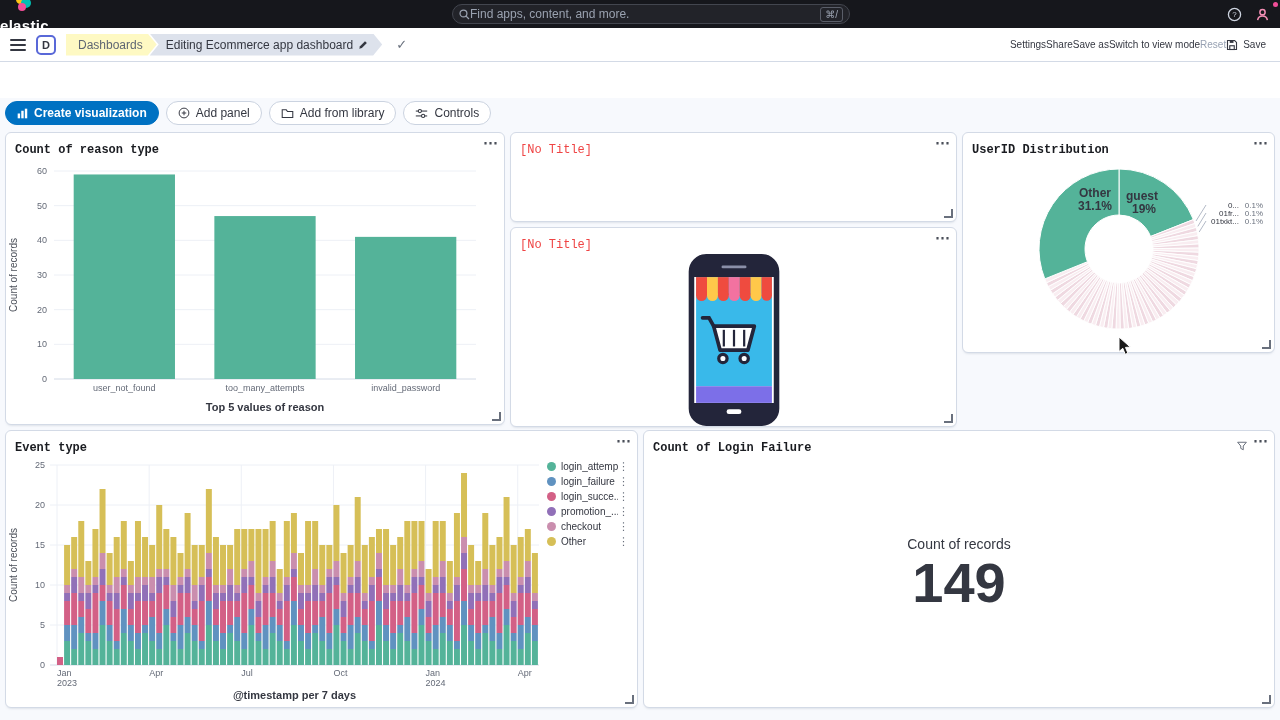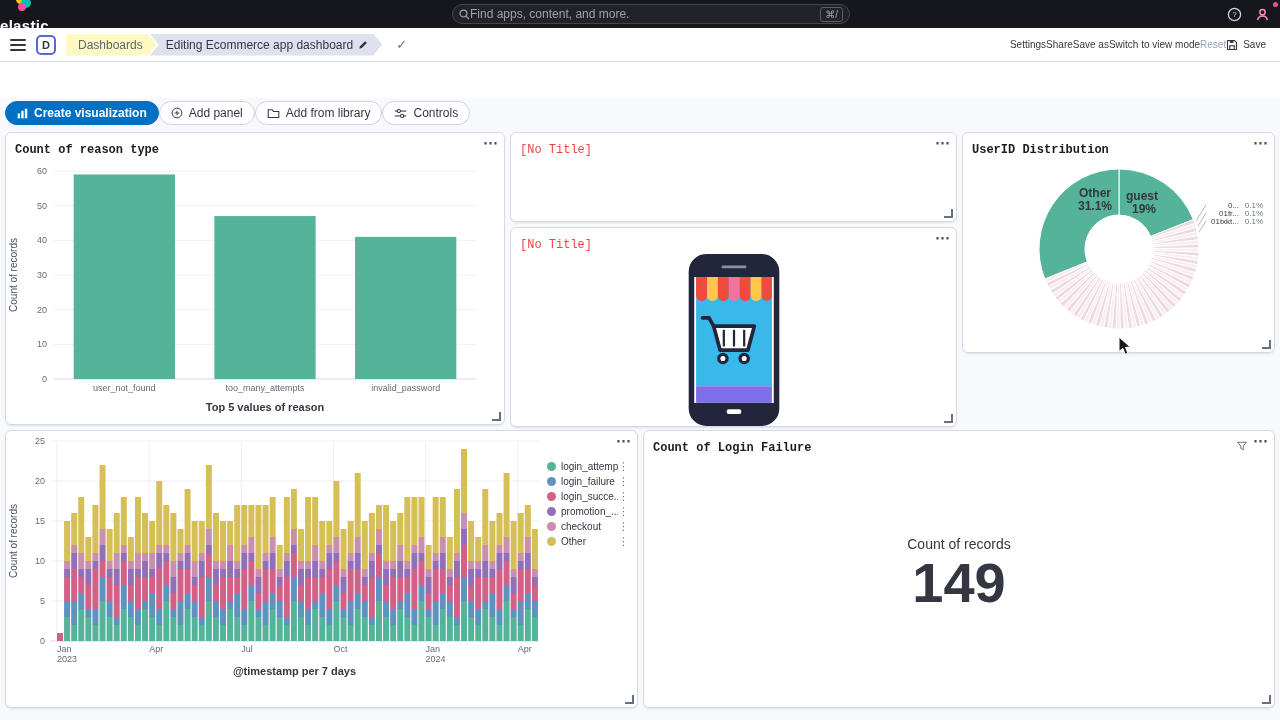--- a/index.html
+++ b/index.html
@@ -45,21 +45,21 @@
   .kql { position:absolute; left:60px; top:66px; width:806px; height:28px; background:#fff; border:1px solid #D3DAE6; border-radius:6px; display:flex; align-items:center; gap:7px; padding:0 9px; cursor:text; box-shadow:0 1px 2px rgba(152,162,179,.15); }
   .kql-ph { color:#8E939D; font-size:13px; }
   .datepicker { position:absolute; left:872px; top:66px; width:320px; height:28px; background:#fff; border:1px solid #D3DAE6; border-radius:6px; display:flex; align-items:center; }
   .dp-cal { width:38px; height:100%; border-right:1px solid #D3DAE6; display:flex; align-items:center; justify-content:center; gap:3px; cursor:pointer; }
   .dp-dates { flex:1; display:flex; align-items:center; justify-content:center; gap:8px; font-size:12px; color:#343741; white-space:nowrap; }
   .dp-date { cursor:pointer; }
   .dp-arrow { color:#69707D; }
   .refresh-btn { position:absolute; left:1198px; top:66px; width:78px; height:28px; background:#0077CC; border:none; border-radius:6px; color:#fff; font-size:12.5px; display:flex; align-items:center; justify-content:center; gap:6px; cursor:pointer; font-family:"Liberation Sans",sans-serif; }
 
   
-  .editbar { position:absolute; left:0; top:98px; width:1280px; height:30px; display:flex; align-items:center; padding-left:5px; }
+  .editbar { position:absolute; left:0; top:98px; width:1280px; height:30px; display:flex; align-items:center; gap:7px; padding-left:5px; }
   .btn { height:24px; display:flex; align-items:center; gap:6px; font-size:12px; border-radius:13px; padding:0 11px; cursor:pointer; white-space:nowrap; font-family:"Liberation Sans",sans-serif; }
   .btn-primary { background:#0071C2; color:#fff; border:1px solid #0071C2; font-weight:600; }
   .btn-ghost { background:#fff; color:#343741; border:1px solid #CBD3E0; }
 
   
   .dash { position:absolute; left:0; top:128px; width:1280px; height:592px; background:#F7F9FD; }
   .panel { position:absolute; background:#fff; border:1px solid #D3DAE6; border-radius:6px; box-shadow:0 2px 2px -1px rgba(152,162,179,.25); }
   .panel-hd { padding:6px 9px 0 9px; }
   .panel-title { font-size:12px; font-weight:700; color:#1A1C21;font-family:Liberation Mono, monospace; }
   .panel-title.untitled { color:#ef4444; font-weight:400; }
@@ -375,20 +375,21 @@
         <text x="276" y="59" fill="#343741" font-size="8" text-anchor="end" font-weight="400">01fr...</text>
         <text x="300" y="59" fill="#69707D" font-size="8" text-anchor="end" font-weight="400">0.1%</text>
         <line x1="236.20810326017204" y1="74.95124135294373" x2="243" y2="64" stroke="#98A2B3" stroke-width="0.75"></line>
         <text x="276" y="67" fill="#343741" font-size="8" text-anchor="end" font-weight="400">01txkt...</text>
         <text x="300" y="67" fill="#69707D" font-size="8" text-anchor="end" font-weight="400">0.1%</text>
       </svg>
     <i class="rs"></i>
   </section>
 
   <section class="panel" style="left:5px;top:302px;width:633px;height:278px">
+    <div class="panel-hd"><span class="panel-title">Event type</span></div>
     <span class="panel-menu">⋯</span>
     <svg id="event-chart" width="631" height="252" style="display:block">
         <text x="39" y="213" fill="#646A77" font-size="9" text-anchor="end" font-weight="400">0</text>
         <line x1="44" y1="170" x2="533" y2="170" stroke="#EDF0F6"></line>
         <text x="39" y="173" fill="#646A77" font-size="9" text-anchor="end" font-weight="400">5</text>
         <line x1="44" y1="130" x2="533" y2="130" stroke="#EDF0F6"></line>
         <text x="39" y="133" fill="#646A77" font-size="9" text-anchor="end" font-weight="400">10</text>
         <line x1="44" y1="90" x2="533" y2="90" stroke="#EDF0F6"></line>
         <text x="39" y="93" fill="#646A77" font-size="9" text-anchor="end" font-weight="400">15</text>
         <line x1="44" y1="50" x2="533" y2="50" stroke="#EDF0F6"></line>

